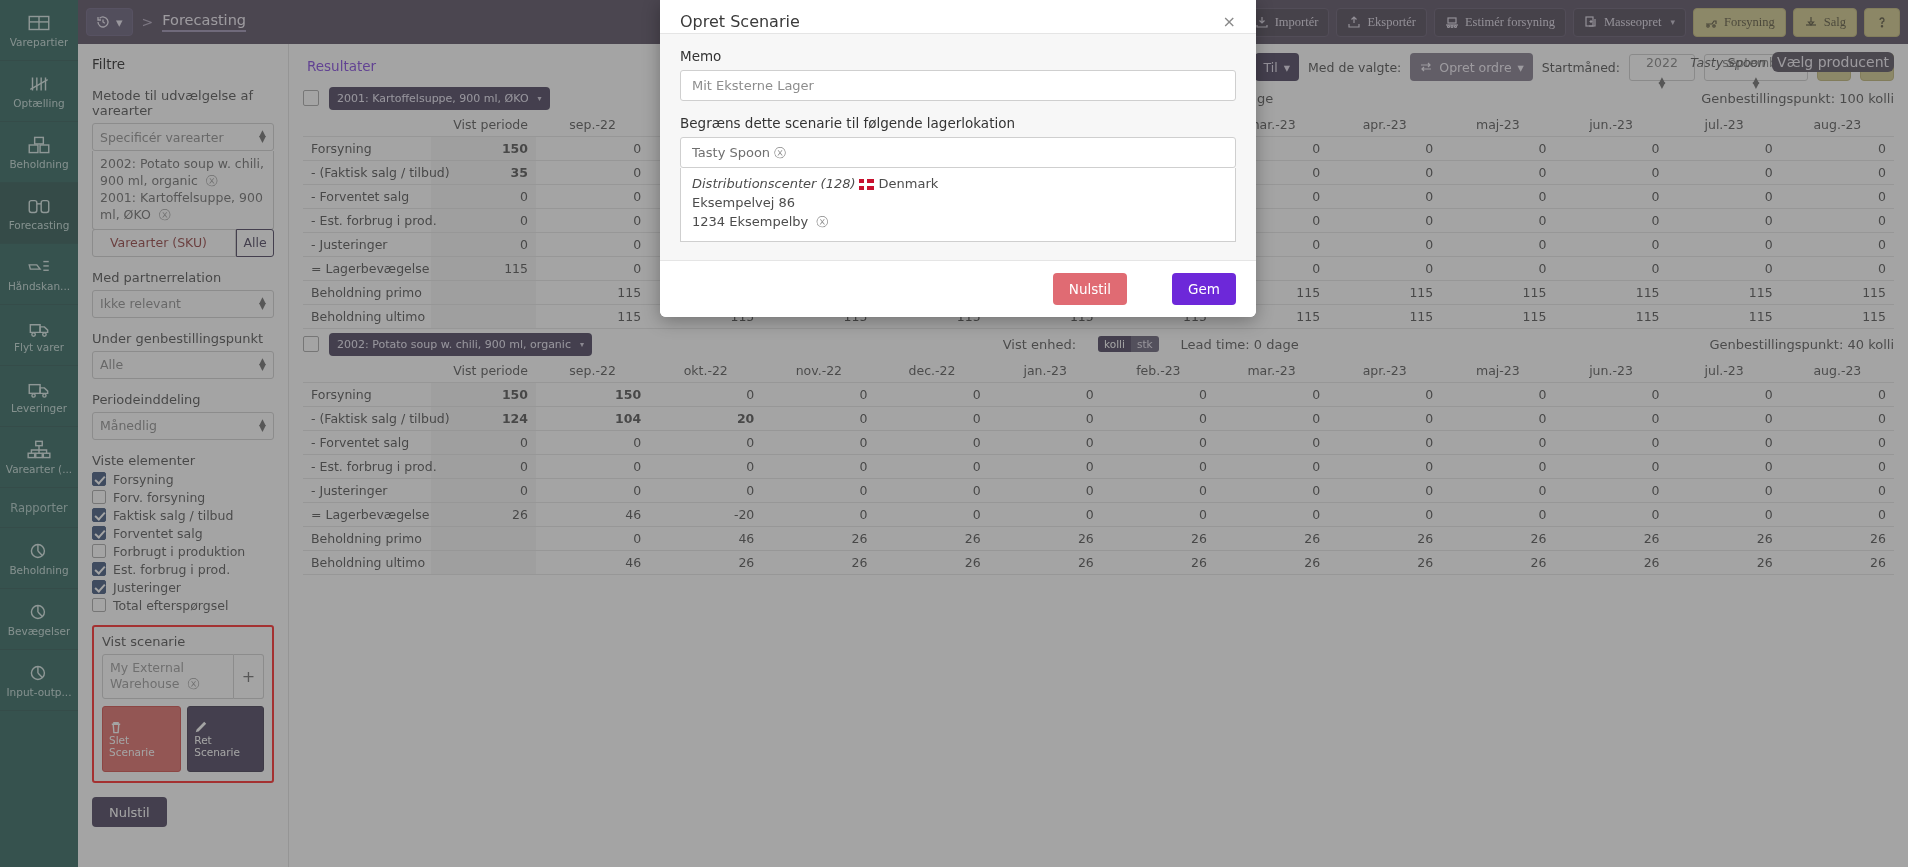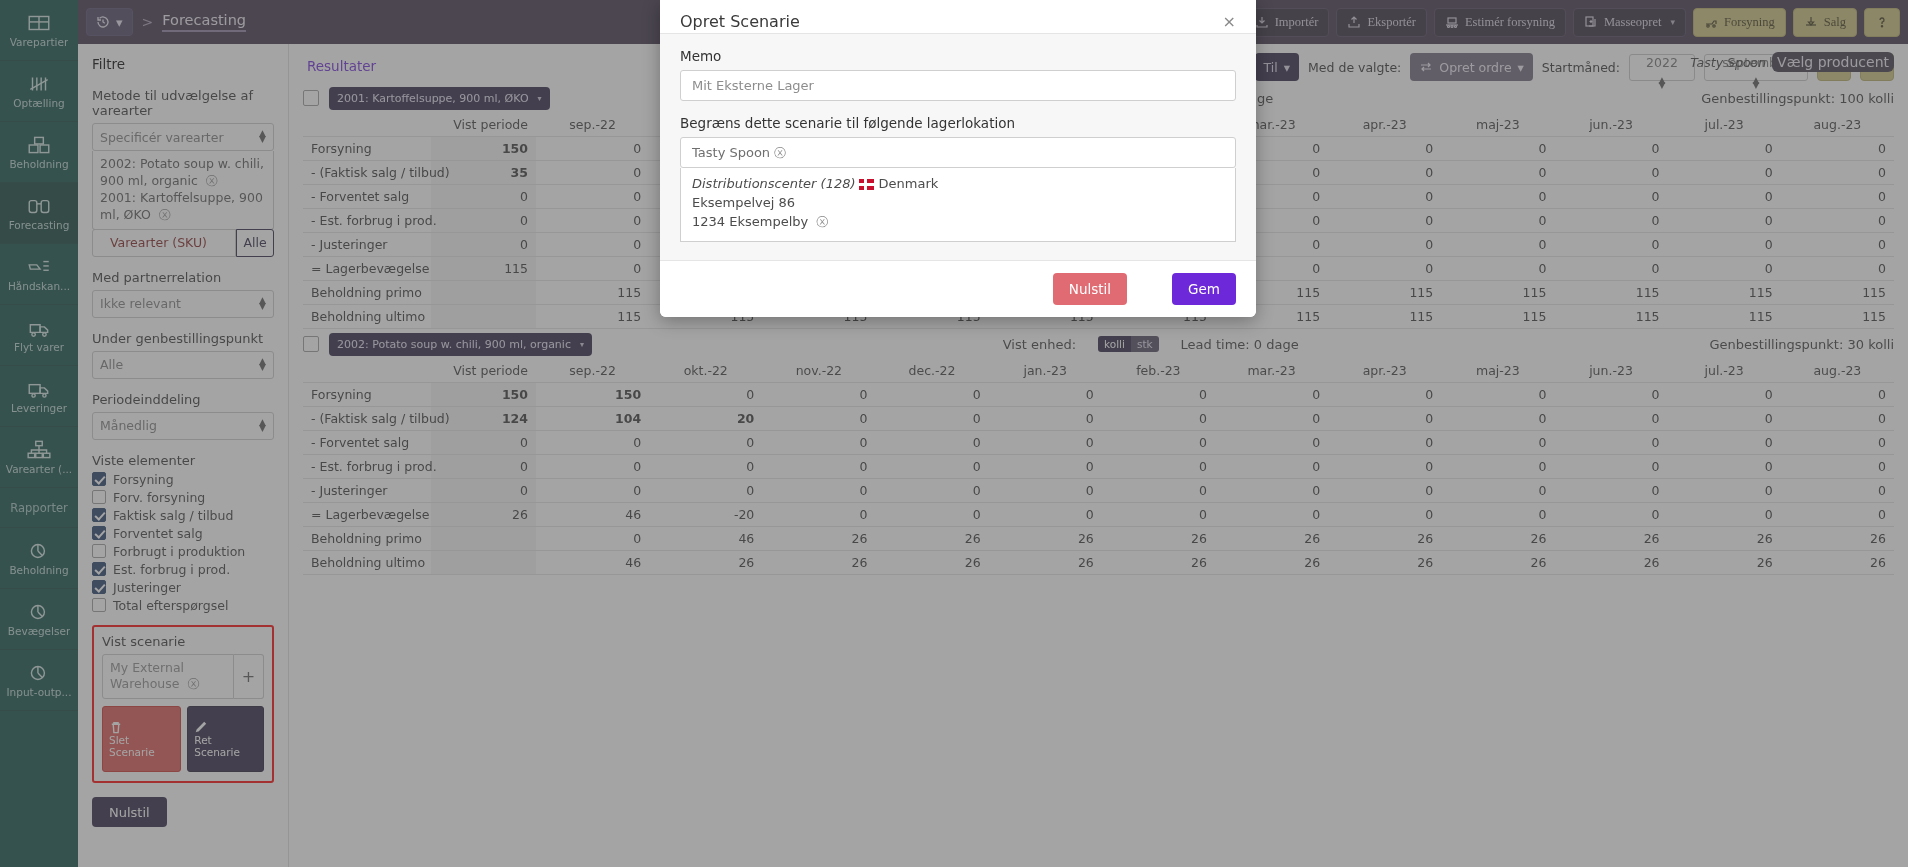--- a/index.html
+++ b/index.html
@@ -791,21 +791,21 @@
               <span class="caret">▾</span>
             </span>
             <span class="bar-center">
               <span>Vist enhed:</span>
               <span class="unit-toggle">
                 <span class="on">kolli</span>
                 <span class="off">stk</span>
               </span>
               <span>Lead time: 0 dage</span>
             </span>
-            <span class="bar-right">Genbestillingspunkt: 30 kolli</span>
+            <span class="bar-right">Genbestillingspunkt: 40 kolli</span>
           </div>
           <table class="ftab">
             <thead>
               <tr class="hdr-row">
                 <th class="lbl"></th>
                 <th class="vp">Vist periode</th>
                 <th style="text-align: center;">sep.-22</th>
                 <th style="text-align: center;">okt.-22</th>
                 <th style="text-align: center;">nov.-22</th>
                 <th style="text-align: center;">dec.-22</th>

